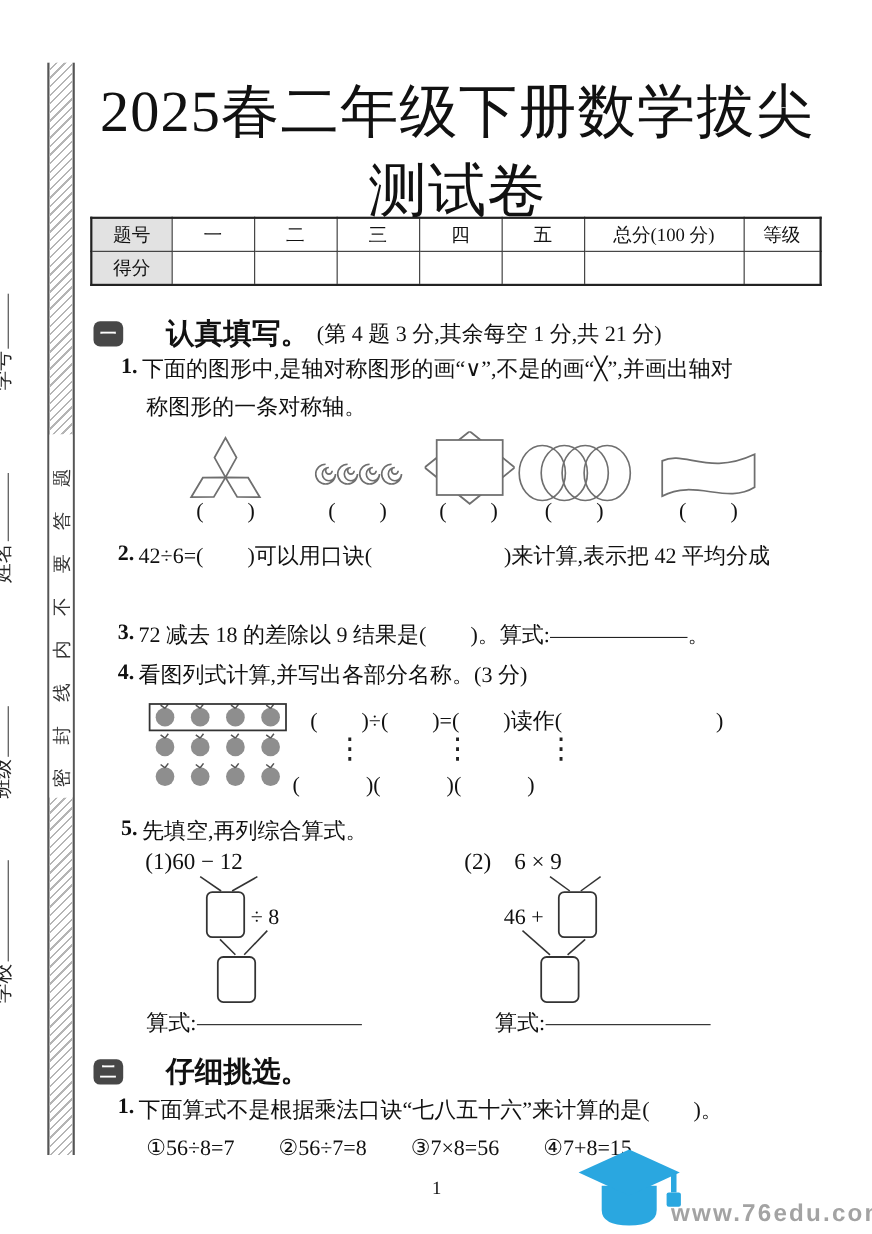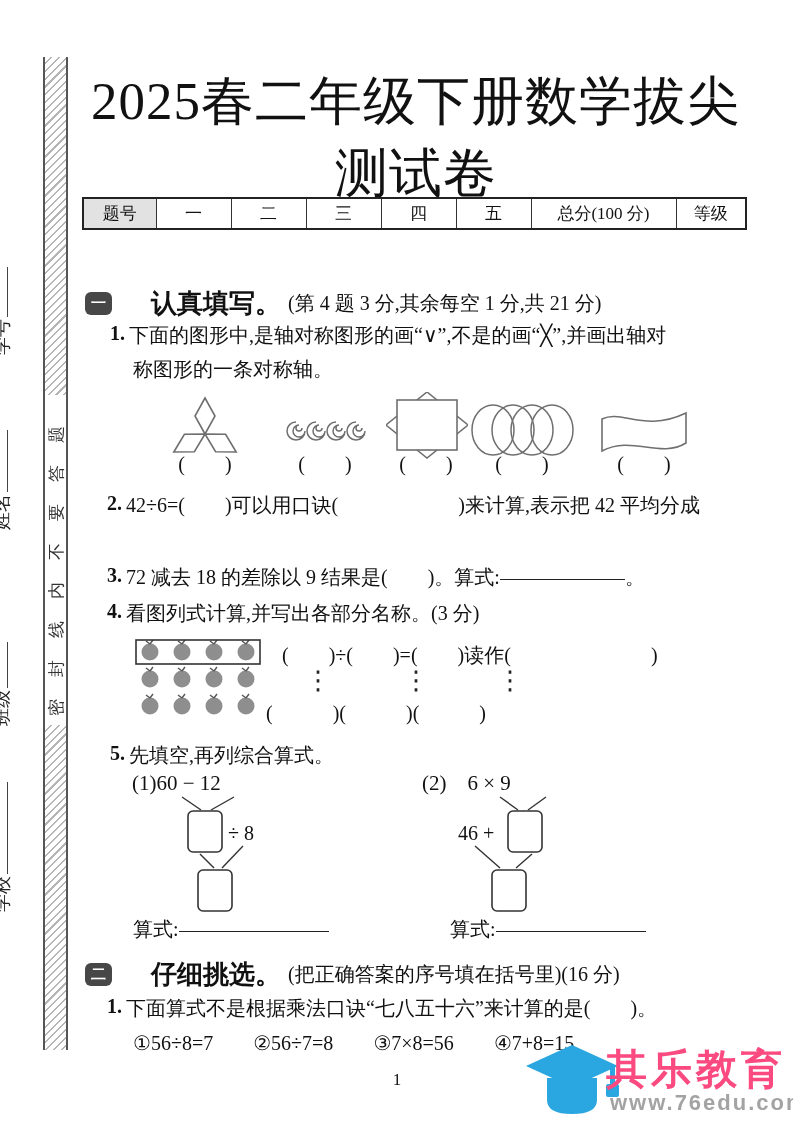--- a/index.html
+++ b/index.html
@@ -108,20 +108,30 @@
     <tbody>
         <tr>
       <td class="gray">题号</td>
       <td>一</td>
       <td>二</td>
       <td>三</td>
       <td>四</td>
       <td>五</td>
       <td>总分(100 分)</td>
       <td>等级</td>
+    </tr>
+    <tr>
+      <td class="gray">得分</td>
+      <td></td>
+      <td></td>
+      <td></td>
+      <td></td>
+      <td></td>
+      <td></td>
+      <td></td>
     </tr>
   </tbody>
     </table>
 
   <div class="sec-head" style="left:85px;top:286px;">
     <span class="badge">一</span>
     <span class="sec-title">认真填写。</span>
     <span class="sec-note">(第 4 题 3 分,其余每空 1 分,共 21 分)</span>
   </div>
 
@@ -268,21 +278,20 @@
     <span class="uline-mid u155"></span>
   </div>
   <div class="row" style="left:450px;top:916px;">
     <span class="qtext">算式:</span>
     <span class="uline-mid u155"></span>
   </div>
 
   <div class="sec-head" style="left:85px;top:957px;">
     <span class="badge">二</span>
     <span class="sec-title">仔细挑选。</span>
-    <span class="sec-note">(把正确答案的序号填在括号里)(16 分)</span>
   </div>
   <div class="row" style="left:107px;top:995px;">
     <span class="qnum">1.</span>
     <span class="qtext">下面算式不是根据乘法口诀“七八五十六”来计算的是(　　)。</span>
   </div>
   <div class="row" style="left:133px;top:1031px;gap:40px;">
     <span class="qtext">①56÷8=7</span>
     <span class="qtext">②56÷7=8</span>
     <span class="qtext">③7×8=56</span>
     <span class="qtext">④7+8=15</span>
@@ -291,16 +300,15 @@
   <div class="page-num">1</div>
 
   <div class="shape" style="left:518px;top:1038px;">
     <svg width="104" height="84" viewBox="0 0 104 84">
       <path d="M29,40 L79,40 L79,62 Q79,76 54,76 Q29,76 29,62 Z" fill="#2aa7e0"></path>
       <polygon points="8,28 54,7 100,28 54,49" fill="#2aa7e0"></polygon>
       <rect x="92" y="29" width="5" height="17" fill="#2aa7e0"></rect>
       <rect x="88" y="46" width="13" height="13" rx="2" fill="#2aa7e0"></rect>
     </svg>
   </div>
-  <div class="logo-name">其乐教育</div>
   <div class="logo-url">www.76edu.com</div>
 
 </div>
 
 </body></html>

